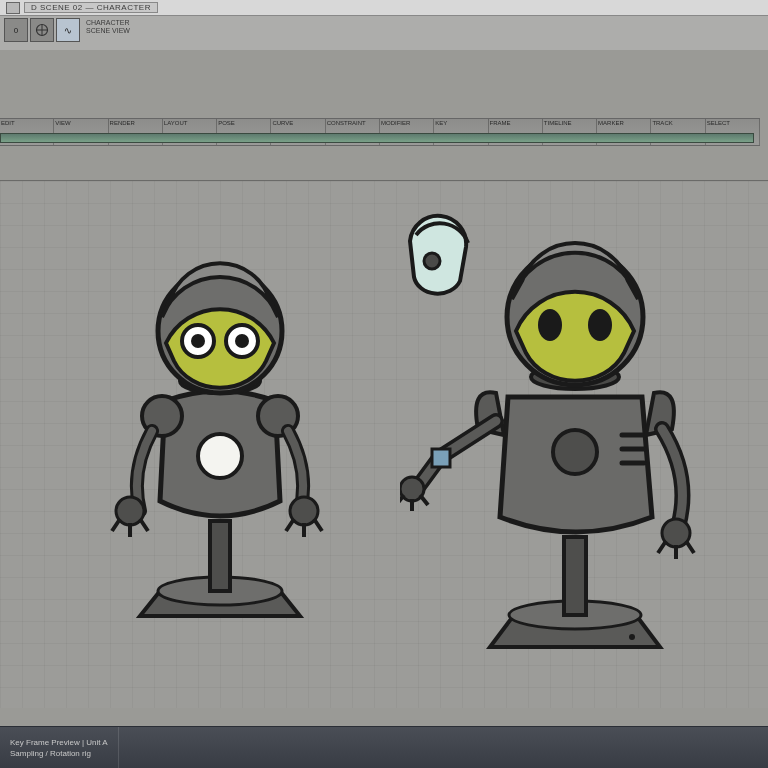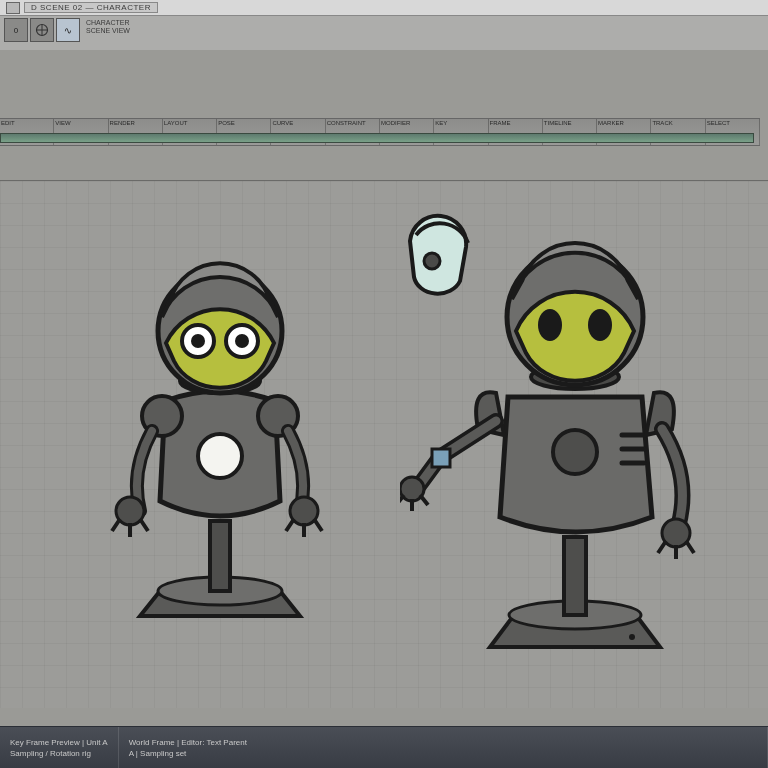--- a/index.html
+++ b/index.html
@@ -289,17 +289,13 @@
     </svg>
   </div>
 
 </div>
 
 <div class="statusbar">
   <div class="status-cell">
     <span>Key Frame Preview | Unit A</span>
     <span>Sampling / Rotation rig</span>
   </div>
-  <div class="status-cell">
-    <span>World Frame  |  Editor: Text Parent</span>
-    <span>A | Sampling set</span>
-  </div>
 </div>
 
 </body></html>

